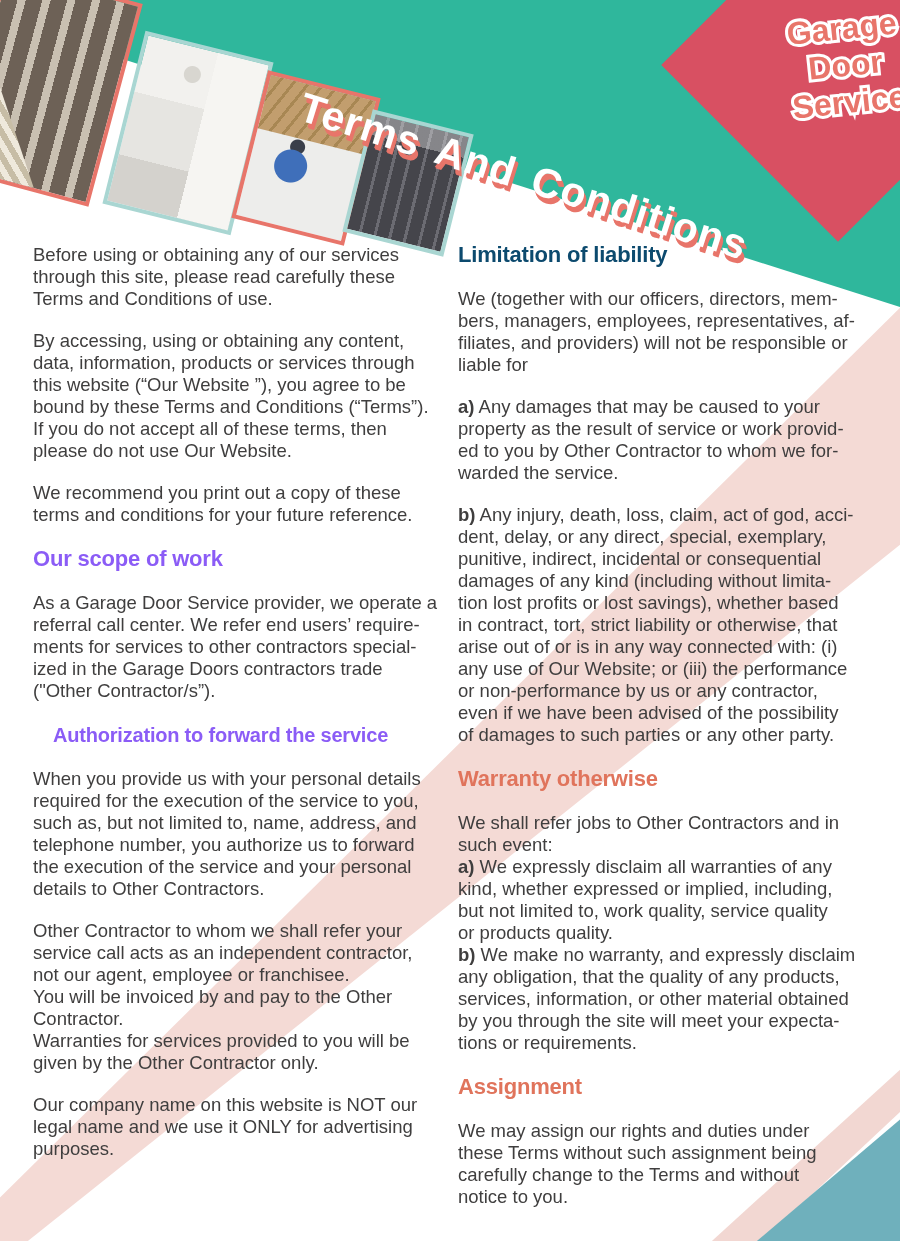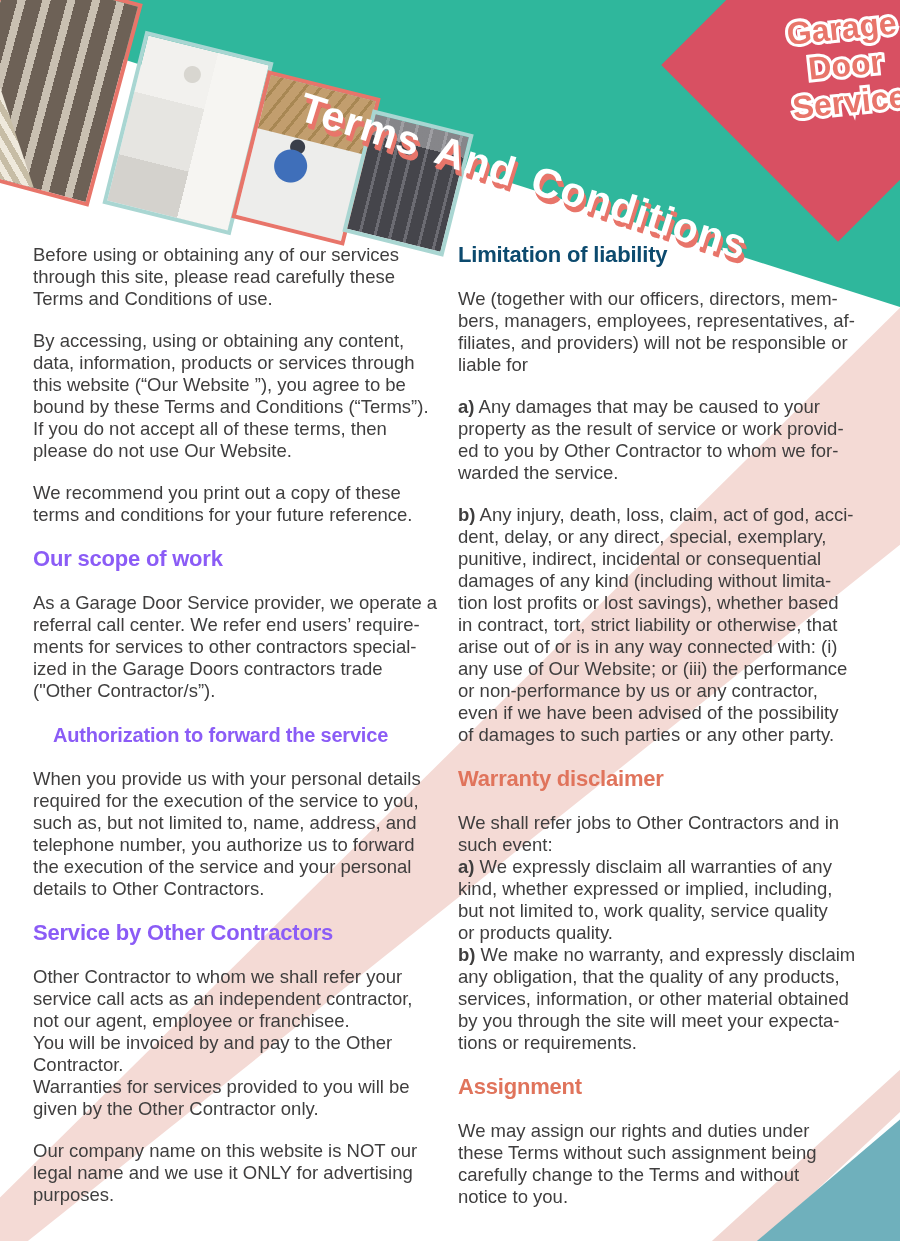--- a/index.html
+++ b/index.html
@@ -121,21 +121,20 @@
 ("Other Contractor/s”).</p>
 
     <h2 class="hd hd-crimson hd-long">Authorization to forward the service</h2>
     <p class="body">When you provide us with your personal details
 required for the execution of the service to you,
 such as, but not limited to, name, address, and
 telephone number, you authorize us to forward
 the execution of the service and your personal
 details to Other Contractors.</p>
 
-    <h2 class="hd hd-crimson">Service by Other Contractors</h2>
     <p class="body">Other Contractor to whom we shall refer your
 service call acts as an independent contractor,
 not our agent, employee or franchisee.
 You will be invoiced by and pay to the Other
 Contractor.
 Warranties for services provided to you will be
 given by the Other Contractor only.</p>
     <p class="body">Our company name on this website is NOT our
 legal name and we use it ONLY for advertising
 purposes.</p>
@@ -156,21 +155,21 @@
 punitive, indirect, incidental or consequential
 damages of any kind (including without limita-
 tion lost profits or lost savings), whether based
 in contract, tort, strict liability or otherwise, that
 arise out of or is in any way connected with: (i)
 any use of Our Website; or (iii) the performance
 or non-performance by us or any contractor,
 even if we have been advised of the possibility
 of damages to such parties or any other party.</span></p>
 
-    <h2 class="hd hd-salmon">Warranty disclaimer</h2>
+    <h2 class="hd hd-salmon">Warranty otherwise</h2>
     <p class="body mb0">We shall refer jobs to Other Contractors and in
 such event:</p>
     <p class="body mb0"><b class="marker">a)</b><span> We expressly disclaim all warranties of any
 kind, whether expressed or implied, including,
 but not limited to, work quality, service quality
 or products quality.</span></p>
     <p class="body"><b class="marker">b)</b><span> We make no warranty, and expressly disclaim
 any obligation, that the quality of any products,
 services, information, or other material obtained
 by you through the site will meet your expecta-

